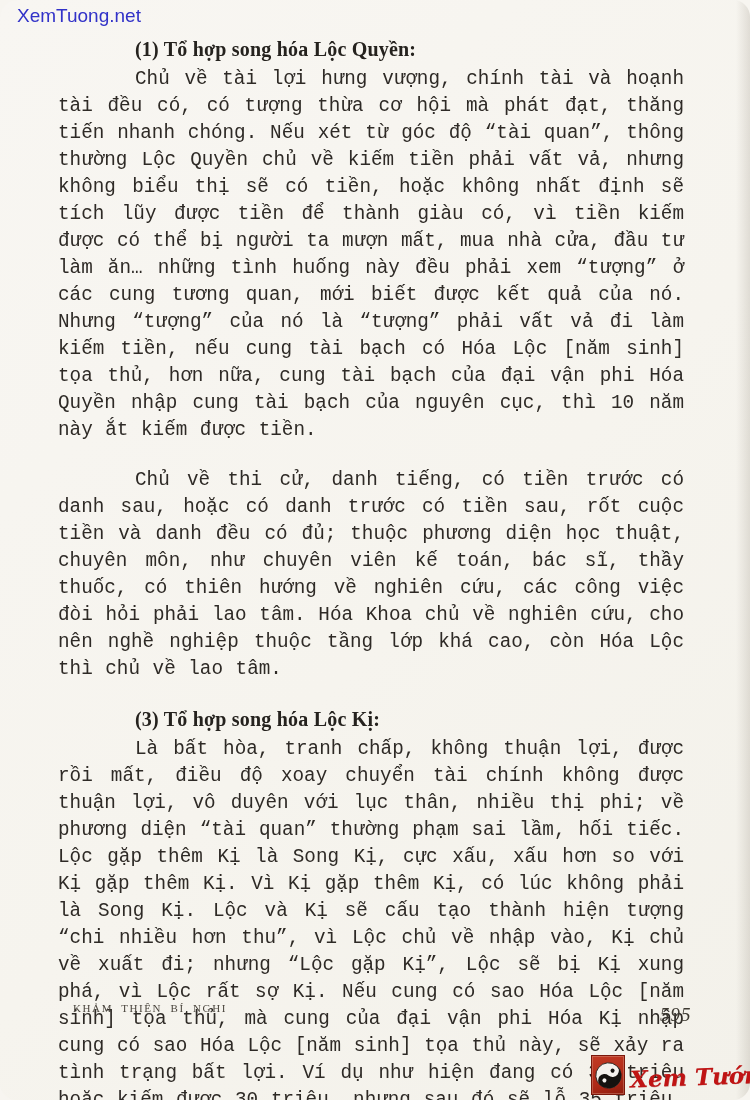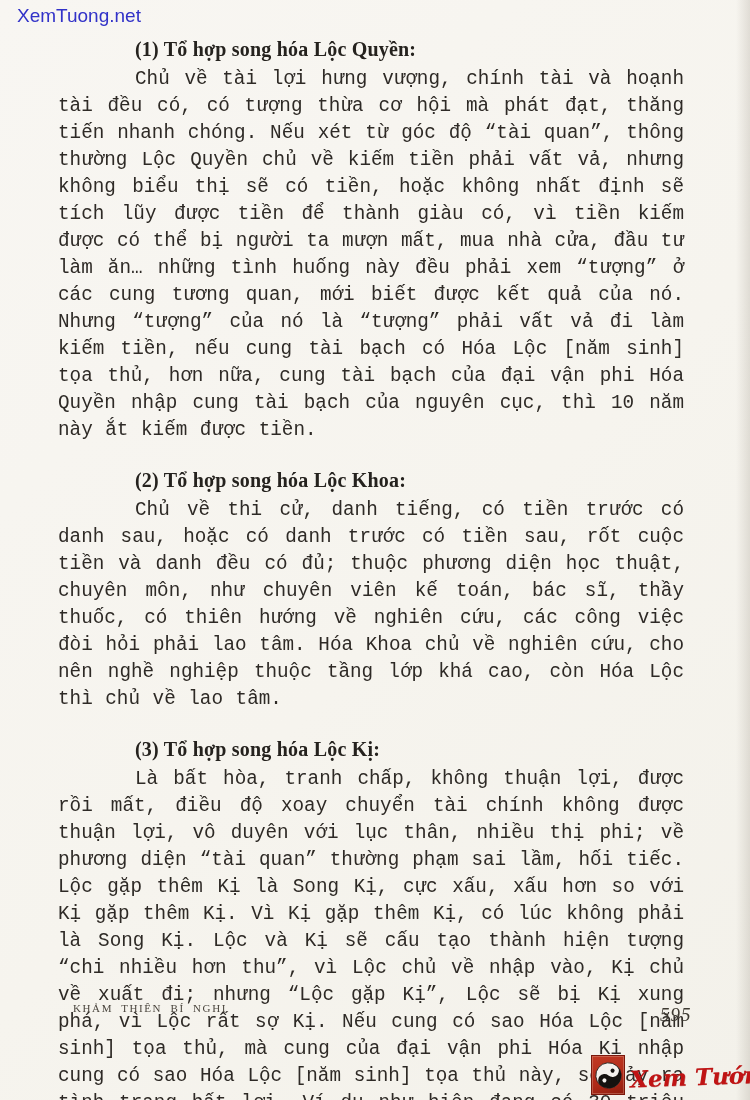--- a/index.html
+++ b/index.html
@@ -8,20 +8,21 @@
     background:#f7f5f0;
     position:relative;
     overflow:hidden;
     font-family:"Liberation Serif", serif;
   }
   .page {
     position:absolute; inset:0;
     background:
       linear-gradient(to left, rgba(120,110,95,0.18), rgba(120,110,95,0.0) 14px),
       linear-gradient(135deg, #f8f6f2 0%, #f6f4ee 55%, #f3f1ea 100%);
+    border-radius: 17px;
   }
   .watermark {
     position:absolute; left:17px; top:5px;
     font-family:"Liberation Sans", sans-serif;
     font-size:19px; color:#3232c8;
     cursor:pointer;
   }
   .content {
     position:absolute; left:58px; top:36px; width:626px;
     color:#2e2a26;
@@ -80,21 +81,20 @@
   <div class="watermark">XemTuong.net</div>
 
   <main class="content">
 
     <section class="section">
       <h2 class="heading">(1) Tổ hợp song hóa Lộc Quyền:</h2>
       <p class="para">Chủ về tài lợi hưng vượng, chính tài và hoạnh tài đều có, có tượng thừa cơ hội mà phát đạt, thăng tiến nhanh chóng. Nếu xét từ góc độ “tài quan”, thông thường Lộc Quyền chủ về kiếm tiền phải vất vả, nhưng không biểu thị sẽ có tiền, hoặc không nhất định sẽ tích lũy được tiền để thành giàu có, vì tiền kiếm được có thể bị người ta mượn mất, mua nhà cửa, đầu tư làm ăn… những tình huống này đều phải xem “tượng” ở các cung tương quan, mới biết được kết quả của nó. Nhưng “tượng” của nó là “tượng” phải vất vả đi làm kiếm tiền, nếu cung tài bạch có Hóa Lộc [năm sinh] tọa thủ, hơn nữa, cung tài bạch của đại vận phi Hóa Quyền nhập cung tài bạch của nguyên cục, thì 10 năm này ắt kiếm được tiền.</p>
     </section>
 
     <section class="section">
-      <h2 class="heading">(2) Tổ hợp song hóa Lộc Khoa:</h2>
       <p class="para">Chủ về thi cử, danh tiếng, có tiền trước có danh sau, hoặc có danh trước có tiền sau, rốt cuộc tiền và danh đều có đủ; thuộc phương diện học thuật, chuyên môn, như chuyên viên kế toán, bác sĩ, thầy thuốc, có thiên hướng về nghiên cứu, các công việc đòi hỏi phải lao tâm. Hóa Khoa chủ về nghiên cứu, cho nên nghề nghiệp thuộc tầng lớp khá cao, còn Hóa Lộc thì chủ về lao tâm.</p>
     </section>
 
     <section class="section">
       <h2 class="heading">(3) Tổ hợp song hóa Lộc Kị:</h2>
       <p class="para">Là bất hòa, tranh chấp, không thuận lợi, được rồi mất, điều độ xoay chuyển tài chính không được thuận lợi, vô duyên với lục thân, nhiều thị phi; về phương diện “tài quan” thường phạm sai lầm, hối tiếc. Lộc gặp thêm Kị là Song Kị, cực xấu, xấu hơn so với Kị gặp thêm Kị. Vì Kị gặp thêm Kị, có lúc không phải là Song Kị. Lộc và Kị sẽ cấu tạo thành hiện tượng “chi nhiều hơn thu”, vì Lộc chủ về nhập vào, Kị chủ về xuất đi; nhưng “Lộc gặp Kị”, Lộc sẽ bị Kị xung phá, vì Lộc rất sợ Kị. Nếu cung có sao Hóa Lộc [năm sinh] tọa thủ, mà cung của đại vận phi Hóa Kị nhập cung có sao Hóa Lộc [năm sinh] tọa thủ này, sẽ xảy ra tình trạng bất lợi. Ví dụ như hiện đang có 30 triệu hoặc kiếm được 30 triệu, nhưng sau đó sẽ lỗ 35 triệu, hụt mất 5 triệu.</p>
     </section>
 
 
   </main>

